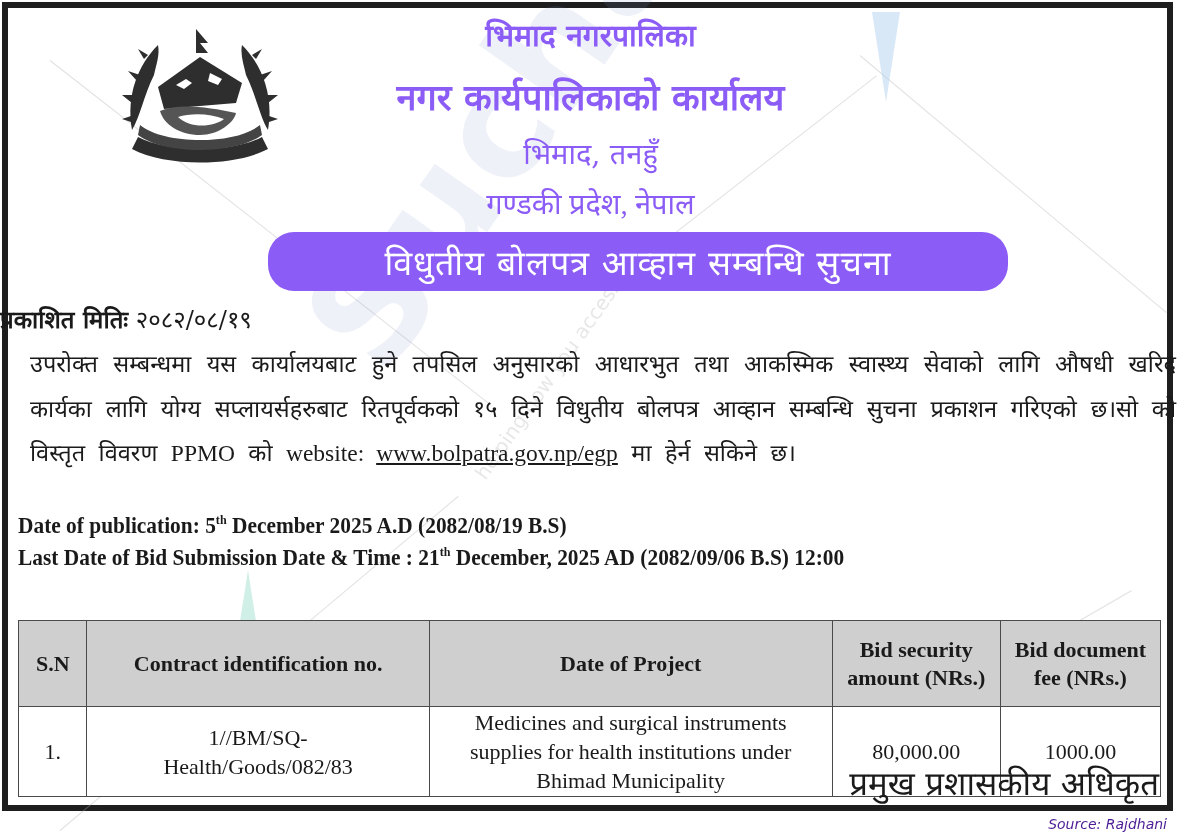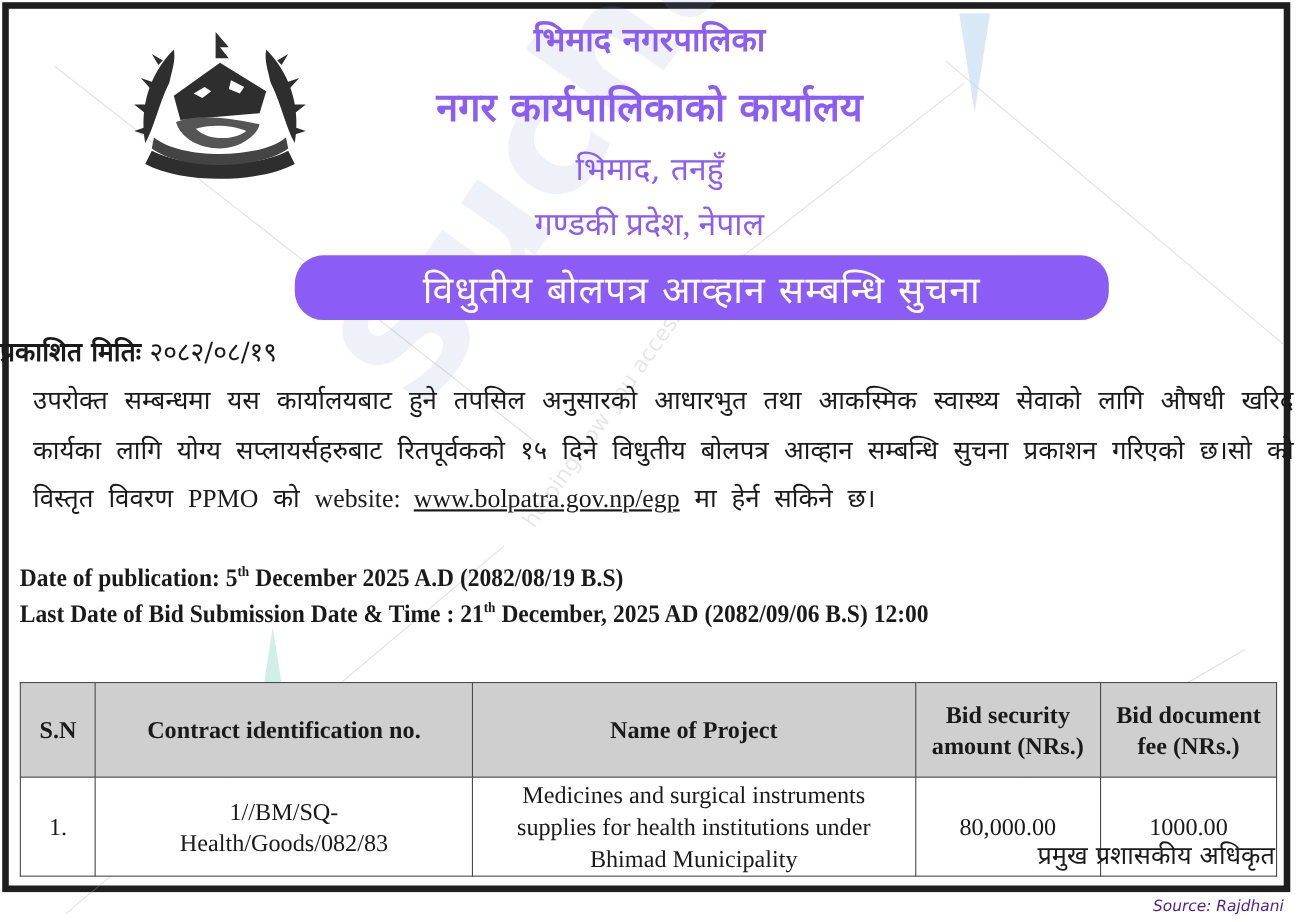--- a/index.html
+++ b/index.html
@@ -81,21 +81,21 @@
     }
     .tbl th, .tbl td { border: 1.5px solid #4a4a4a; text-align: center; vertical-align: middle; }
     .tbl th {
       background: #cfcfcf; font-weight: bold; font-size: 22px; line-height: 28px; height: 86px;
       padding: 0 6px;
     }
     .tbl td { font-size: 22px; line-height: 29px; height: 90px; padding: 0 8px; background: #ffffff; }
     .c1 { width: 70px; } .c2 { width: 315px; } .c3 { width: 421px; } .c4 { width: 173px; } .c5 { width: 164px; }
 
     .sign {
-      position: absolute; right: 22px; top: 760px; font-size: 23px; text-align: left;
+      position: absolute; right: 22px; top: 760px; font-size: 33px; text-align: left;
     }
     .source {
       position: absolute; right: 14px; top: 816px; font-family: "DejaVu Sans", sans-serif;
       font-style: italic; font-size: 14px; color: #4c1d95;
     }
   </style>
 </head>
 <body>
 
 <div class="frame"></div>
@@ -152,21 +152,21 @@
 <div class="body-text"><span>उपरोक्त सम्बन्धमा यस कार्यालयबाट हुने तपसिल अनुसारको आधारभुत तथा आकस्मिक स्वास्थ्य सेवाको लागि औषधी खरिद कार्यका लागि योग्य सप्लायर्सहरुबाट रितपूर्वकको १५ दिने विधुतीय बोलपत्र आव्हान सम्बन्धि सुचना प्रकाशन गरिएको छ।सो को विस्तृत विवरण </span><span class="latin">PPMO</span><span> को </span><span class="latin">website: </span><span class="link">www.bolpatra.gov.np/egp</span><span> मा हेर्न सकिने छ।</span></div>
 
 <div class="eng-line eng1"><span>Date of publication: 5</span><sup>th</sup><span> December 2025 A.D (2082/08/19 B.S)</span></div>
 <div class="eng-line eng2"><span>Last Date of Bid Submission Date &amp; Time : 21</span><sup>th</sup><span> December, 2025 AD (2082/09/06 B.S) 12:00</span></div>
 
 <table class="tbl">
   <thead>
     <tr>
       <th class="c1">S.N</th>
       <th class="c2">Contract identification no.</th>
-      <th class="c3">Name of Project</th>
+      <th class="c3">Date of Project</th>
       <th class="c4">Bid security amount (NRs.)</th>
       <th class="c5">Bid document fee (NRs.)</th>
     </tr>
   </thead>
   <tbody>
     <tr>
       <td>1.</td>
       <td style="padding:0 76px;">1//BM/SQ-Health/Goods/082/83</td>
       <td style="padding:0 18px;">Medicines and surgical instruments supplies for health institutions under Bhimad Municipality</td>
       <td>80,000.00</td>

